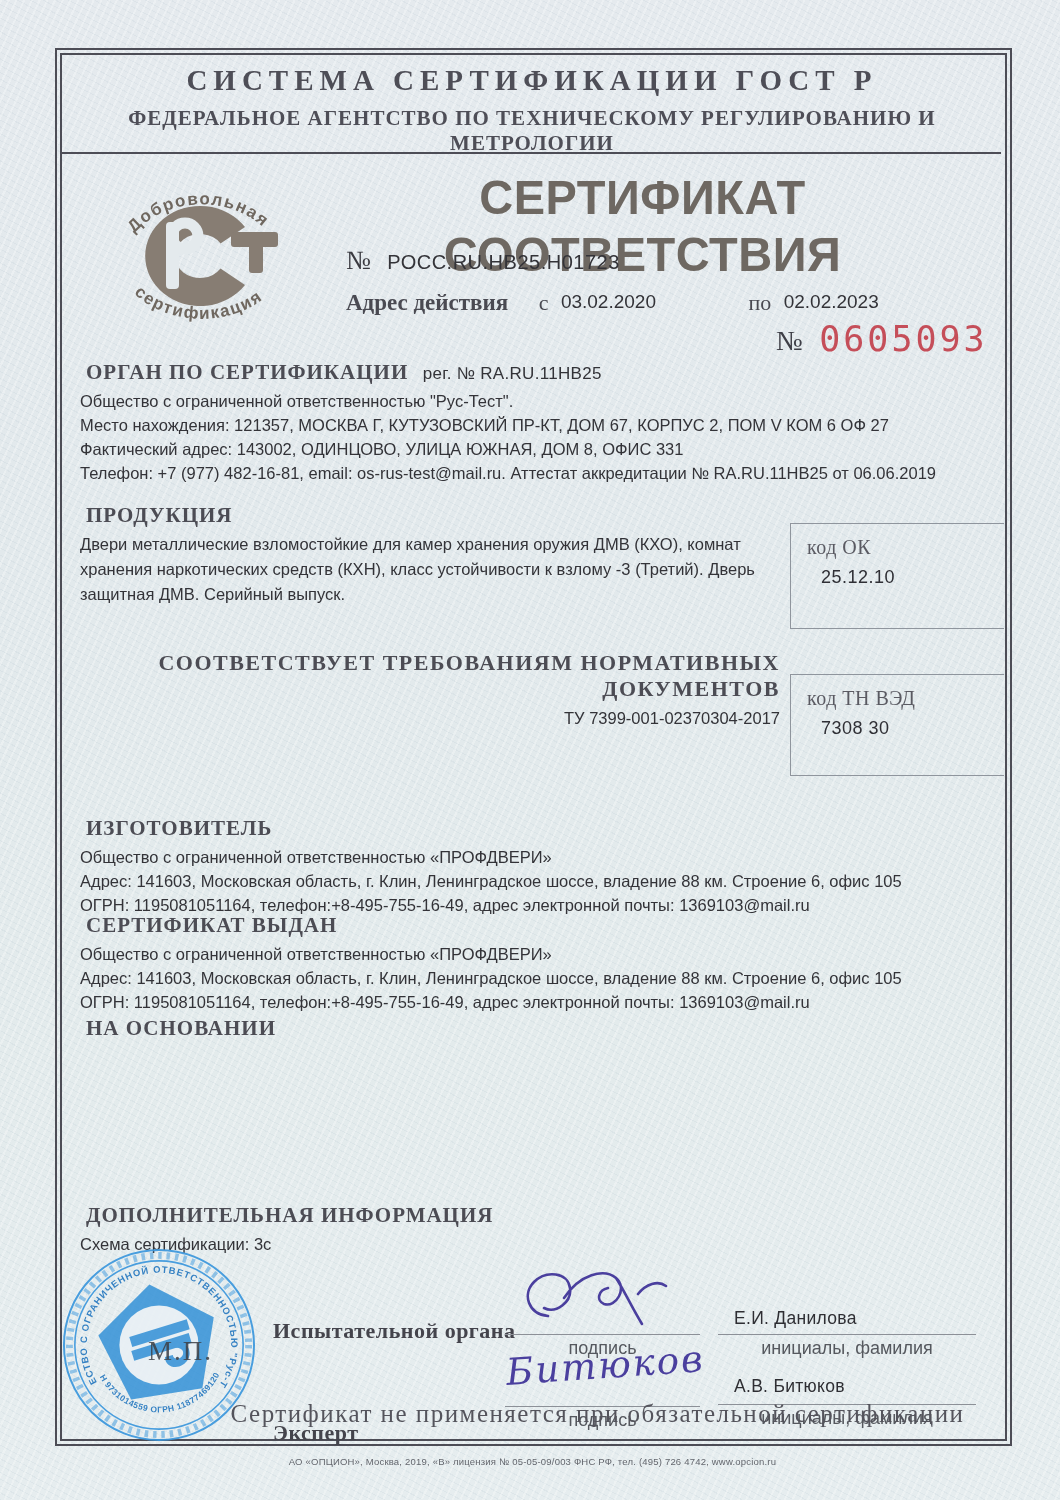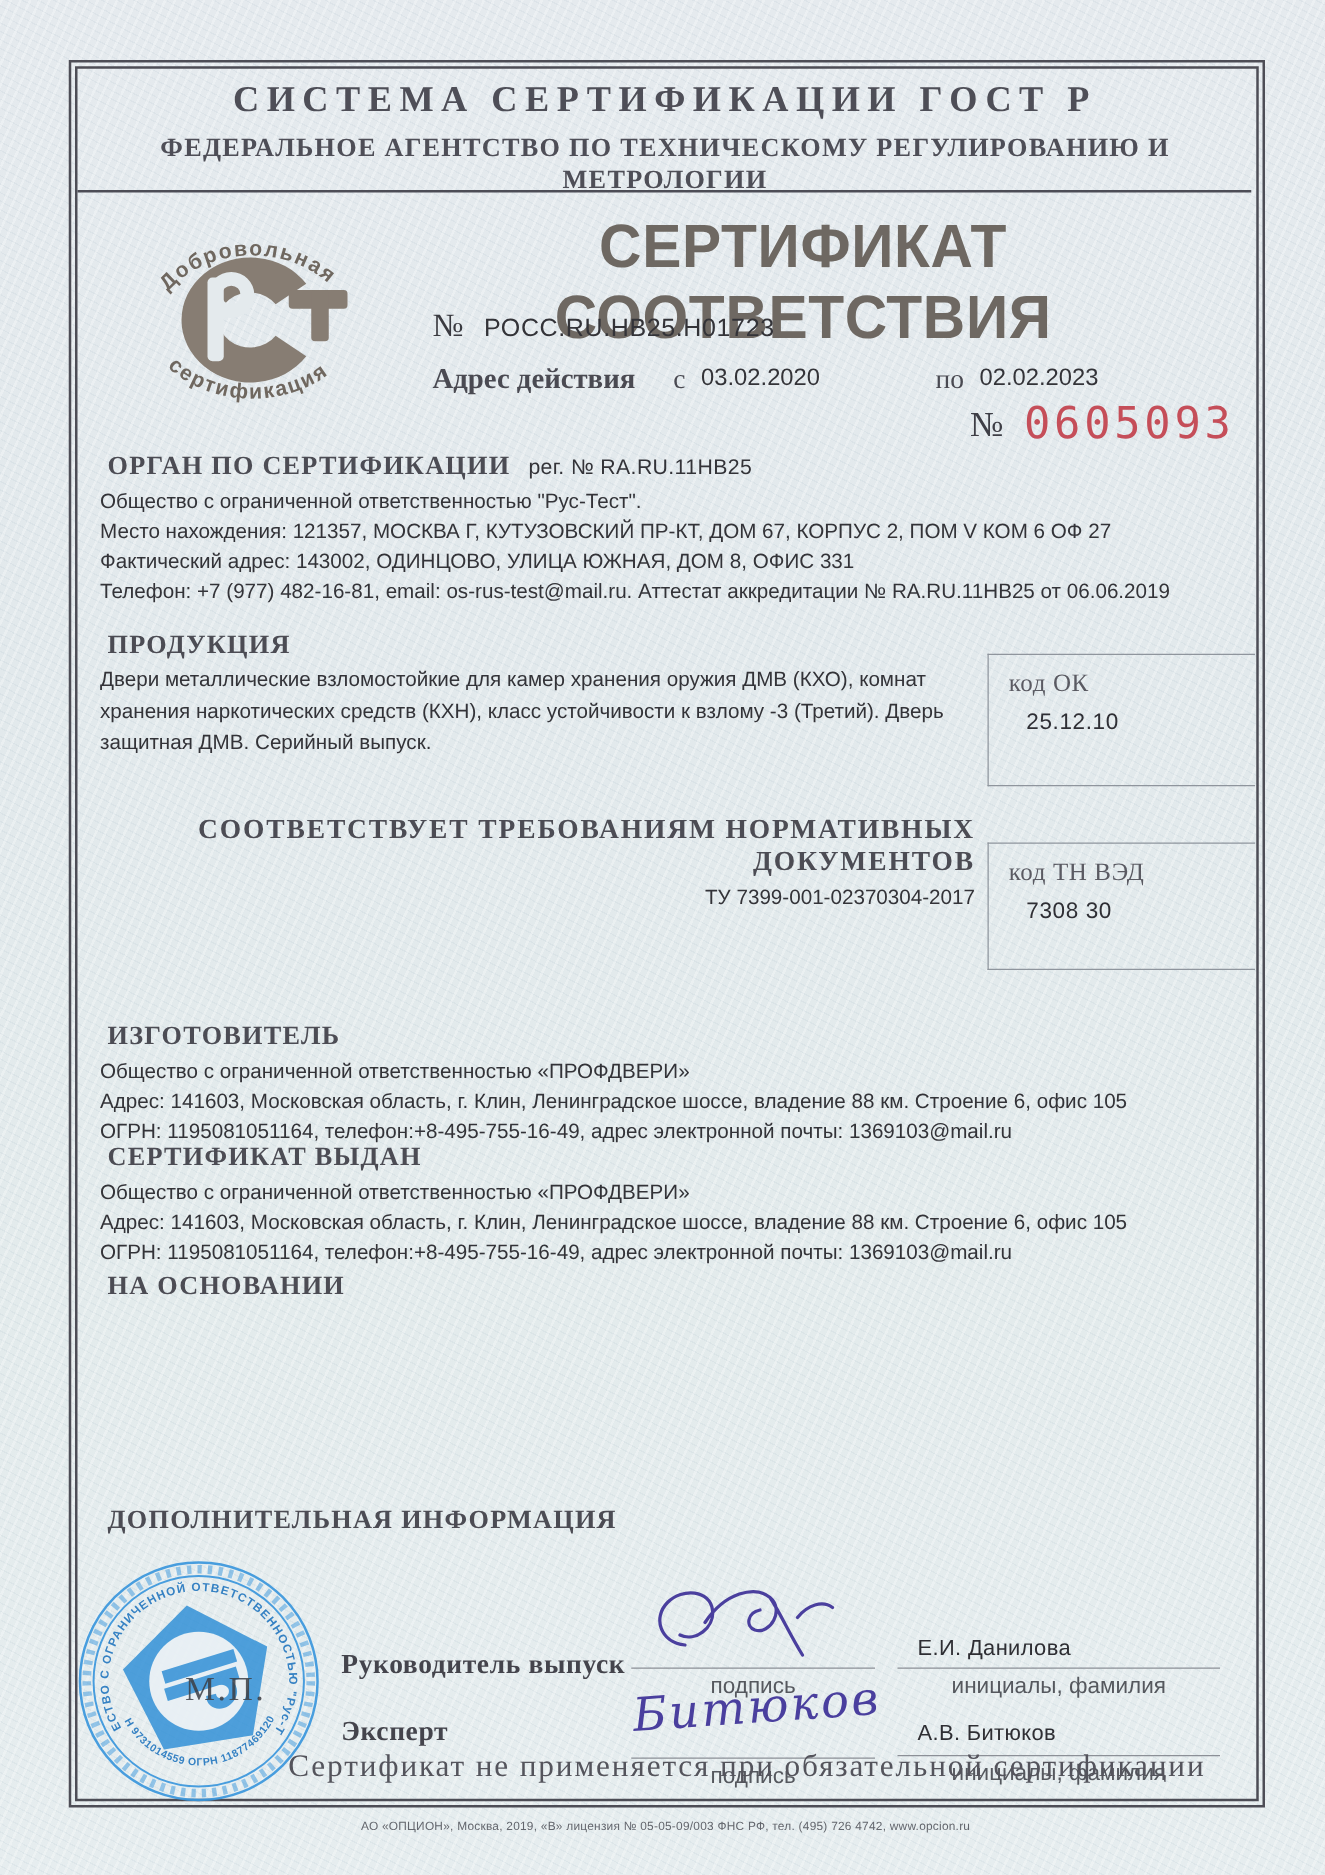--- a/index.html
+++ b/index.html
@@ -64,21 +64,21 @@
   .codebox{border:1.5px solid #8f959d;border-right:none;}
   #box-ok{left:790px;top:523px;width:213px;height:104px;}
   #box-tnved{left:790px;top:674px;width:213px;height:100px;}
   .codebox .clbl{font-family:"Liberation Serif",serif;font-size:20px;color:#5a5a62;
       letter-spacing:.5px;margin:12px 0 0 16px;}
   .codebox .cval{font-size:18px;color:#2f2f35;margin:8px 0 0 30px;letter-spacing:.5px;}
 
   
   .siglabel{font-family:"Liberation Serif",serif;font-weight:bold;font-size:22px;color:#44444c;letter-spacing:.5px;}
   #lbl-head{left:273px;top:1318px;}
-  #lbl-expert{left:273px;top:1372px;}
+  #lbl-expert{left:273px;top:1420px;}
   .sigline{border-bottom:1.5px solid #8c9097;height:0;}
   #line-s1{left:505px;top:1334px;width:195px;}
   #line-n1{left:718px;top:1334px;width:258px;}
   #line-s2{left:505px;top:1406px;width:195px;}
   #line-n2{left:718px;top:1404px;width:258px;}
   .cap{font-size:18px;color:#55585e;text-align:center;}
   #cap-s1{left:505px;top:1338px;width:195px;}
   #cap-n1{left:718px;top:1338px;width:258px;}
   #cap-s2{left:505px;top:1410px;width:195px;}
   #cap-n2{left:718px;top:1408px;width:258px;}
@@ -194,20 +194,21 @@
     <div class="bl">Адрес: 141603, Московская область, г. Клин, Ленинградское шоссе, владение 88 км. Строение 6, офис 105</div>
     <div class="bl">ОГРН: 1195081051164, телефон:+8-495-755-16-49, адрес электронной почты: 1369103@mail.ru</div>
   </div>
 
   <div class="abs sec" id="sec-basis">
     <div class="head"><span class="sh">НА ОСНОВАНИИ</span></div>
   </div>
 
   <div class="abs sec" id="sec-additional">
     <div class="head"><span class="sh">ДОПОЛНИТЕЛЬНАЯ ИНФОРМАЦИЯ</span></div>
+    <div class="bl">Схема сертификации: 3с</div>
   </div>
 
   <div class="abs" id="stamp">
     <svg width="198" height="198" viewBox="0 0 200 200">
       <defs>
         <path id="stampTop" d="M 40.2,141.9 A 73,73 0 1 1 159.8,141.9" fill="none"></path>
         <path id="stampBot" d="M 39.4,130.9 A 68,68 0 0 0 160.6,130.9" fill="none"></path>
       </defs>
       <circle cx="100" cy="100" r="96" fill="none" stroke="#3b97dd" stroke-width="2"></circle>
       <circle cx="100" cy="100" r="90.5" fill="none" stroke="#3b97dd" stroke-width="7" stroke-dasharray="3.5 5" opacity=".55"></circle>
@@ -224,21 +225,21 @@
       <circle cx="100" cy="100" r="40" fill="#e9f0f5"></circle>
       <g opacity=".9">
         <path d="M70,92 L128,74 L131,84 L73,102 Z" fill="#2e8ed6"></path>
         <path d="M72,106 L130,88 L133,98 L75,116 Z" fill="#2e8ed6"></path>
         <path d="M116,96 C132,96 136,112 124,120 C116,125 106,121 106,112 L114,110 C114,115 122,115 124,110 C126,104 120,102 114,103 Z" fill="#2e8ed6"></path>
       </g>
     </svg>
   </div>
   <div class="abs" id="mp">М.П.</div>
 
-  <div class="abs siglabel" id="lbl-head">Руководитель выпуск</div>
+  <div class="abs siglabel" id="lbl-head">Испытательной органа</div>
   <div class="abs siglabel" id="lbl-expert">Эксперт</div>
 
   <div class="abs" id="sig1">
     <svg width="180" height="72" viewBox="0 0 180 72">
       <path d="M28,54 C8,52 2,32 14,20 C26,8 48,10 50,26 C52,40 36,52 24,46 M44,36 C60,12 84,6 96,16 C108,26 96,46 84,42 C76,39 78,28 88,26 M96,16 C104,28 112,46 122,62 M118,32 C126,22 138,18 146,24" stroke="#4a3f9e" stroke-width="2.6" fill="none" stroke-linecap="round"></path>
     </svg>
   </div>
   <div class="abs sigline" id="line-s1"></div>
   <div class="abs cap" id="cap-s1">подпись</div>
   <div class="abs pname" id="name1">Е.И. Данилова</div>

